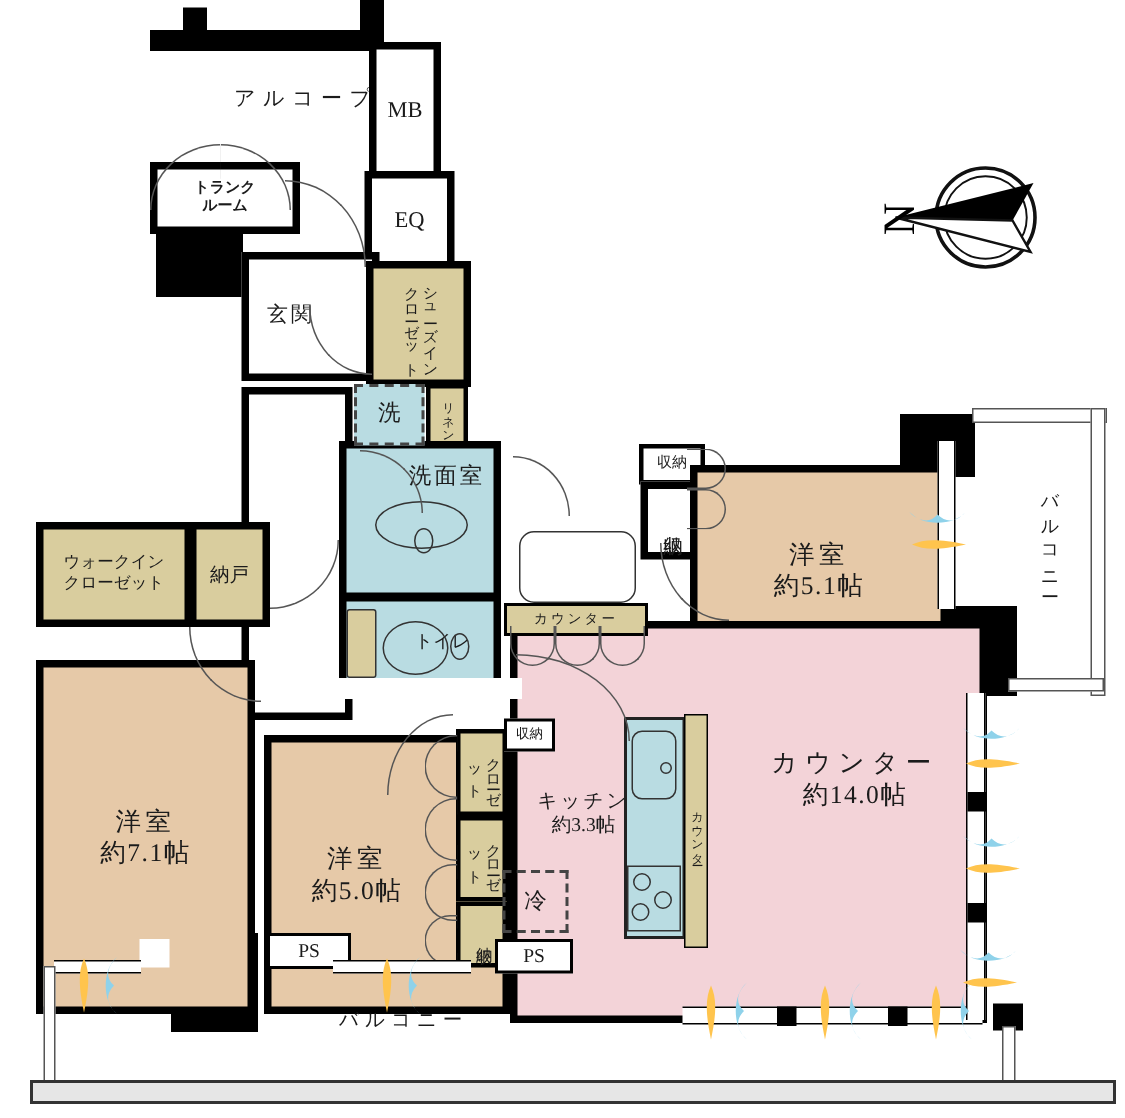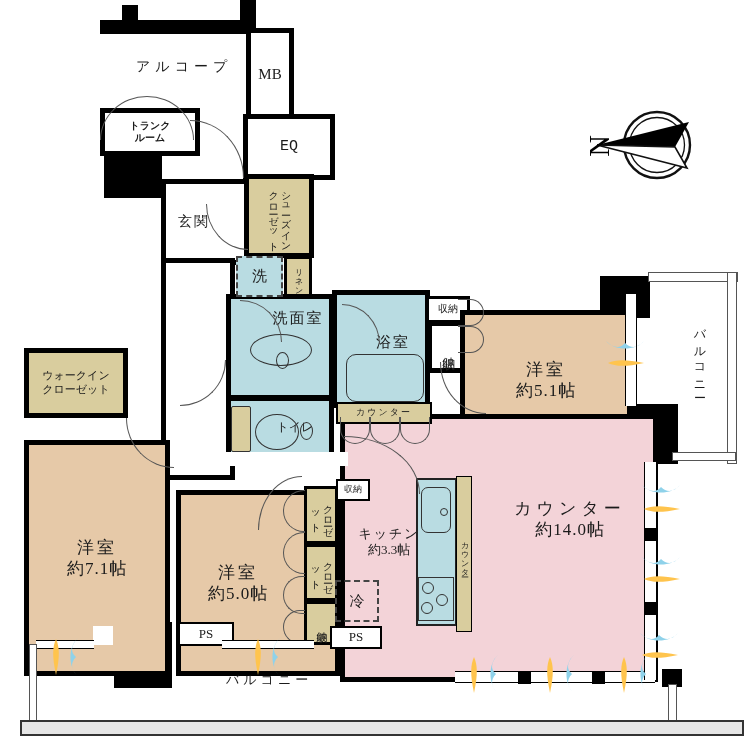--- a/index.html
+++ b/index.html
@@ -48,57 +48,54 @@
   <div class="w" style="left:114px;top:622px;width:58px;height:66px;"></div>
 
   <svg class="abs" style="left:585px;top:102px;" width="140" height="90" viewBox="0 0 140 90">
     <circle cx="72" cy="43" r="33" fill="none" stroke="#111" stroke-width="2.4"></circle>
     <circle cx="72" cy="43" r="27.5" fill="none" stroke="#111" stroke-width="1.3"></circle>
     <polygon points="12,43 104,20 90,45" fill="#000"></polygon>
     <polygon points="12,43 102,66 90,45" fill="#fff" stroke="#111" stroke-width="1.6"></polygon>
     <text x="16" y="52" font-size="30" font-family="Liberation Serif, DejaVu Serif, serif" transform="rotate(-90,16,44)" text-anchor="middle">N</text>
   </svg>
 
-  <div class="abs lbl" style="left:136px;top:58px;width:116px;font-size:14px;letter-spacing:5px;">アルコープ</div>
+  <div class="abs lbl" style="left:156px;top:58px;width:116px;font-size:14px;letter-spacing:5px;">アルコープ</div>
 
   <div class="room bg-white" style="left:246px;top:28px;width:48px;height:92px;">
     <span class="lbl" style="font-size:15px;">MB</span>
   </div>
-  <div class="room bg-white" style="left:243px;top:114px;width:92px;height:66px;font-family:Liberation Mono, monospace;">
+  <div class="room bg-white" style="left:243px;top:114px;width:60px;height:66px;">
     <span class="lbl" style="font-size:15px;">EQ</span>
   </div>
   <div class="room bg-white" style="left:100px;top:108px;width:100px;height:48px;">
     <div class="lbl" style="font-size:10px;font-weight:bold;">
       <div>トランク</div>
       <div>ルーム</div>
     </div>
   </div>
 
-  <div class="room bg-white" style="left:161px;top:179px;width:92px;height:86px;justify-content:center;">
+  <div class="room bg-white" style="left:161px;top:168px;width:92px;height:86px;justify-content:center;">
     <span class="lbl" style="font-size:14px;letter-spacing:2px;padding-right:26px;">玄関</span>
   </div>
   <div class="room bg-khaki" style="left:244px;top:174px;width:70px;height:84px;">
     <span class="vtext lbl" style="font-size:10px;height:72px;letter-spacing:1px;">シューズインクローゼット</span>
   </div>
   <div class="room bg-white" style="left:161px;top:258px;width:74px;height:222px;"></div>
 
   <div class="room bg-khaki thin" style="left:284px;top:256px;width:28px;height:42px;">
     <span class="vtext lbl" style="font-size:8px;height:30px;">リネン庫</span>
   </div>
   <div class="room bg-blue" style="left:226px;top:294px;width:108px;height:106px;align-items:flex-start;">
     <span class="lbl" style="font-size:15px;letter-spacing:2px;margin-top:10px;margin-left:36px;">洗面室</span>
   </div>
   <div class="abs bg-blue dash" style="left:236px;top:256px;width:47px;height:41px;display:flex;align-items:center;justify-content:center;background:var(--wet_blue);">
     <span class="lbl" style="font-size:15px;">洗</span>
   </div>
   <div class="room bg-blue" style="left:226px;top:396px;width:108px;height:62px;">
     <span class="lbl" style="font-size:12px;padding-left:30px;">トイレ</span>
-  </div>
-  <div class="room bg-blue" style="left:332px;top:290px;width:98px;height:118px;align-items:flex-start;">
-    <span class="lbl" style="font-size:15px;letter-spacing:2px;margin-top:38px;margin-left:24px;">浴室</span>
   </div>
 
   <div class="fix" style="left:250px;top:334px;width:62px;height:32px;border-radius:50%;"></div>
   <div class="fix" style="left:276px;top:352px;width:13px;height:17px;border-radius:50%;"></div>
   <div class="fix" style="left:346px;top:354px;width:78px;height:48px;border-radius:10px;"></div>
   <div class="fix bg-khaki" style="left:231px;top:406px;width:20px;height:46px;border-radius:2px;background:var(--closet_beige);"></div>
   <div class="fix" style="left:255px;top:414px;width:44px;height:36px;border-radius:50%;"></div>
   <div class="fix" style="left:300px;top:422px;width:13px;height:18px;border-radius:50%;border-width:1.2px;"></div>
 
   <div class="room bg-white thin" style="left:426px;top:296px;width:44px;height:27px;">
@@ -119,20 +116,23 @@
   <div class="rail" style="left:648px;top:272px;width:90px;height:10px;"></div>
   <div class="rail" style="left:727px;top:272px;width:10px;height:192px;"></div>
   <div class="rail" style="left:672px;top:452px;width:64px;height:9px;"></div>
   <div class="abs vtext lbl" style="left:692px;top:320px;height:100px;font-size:12px;letter-spacing:4px;">バルコニー</div>
 
   <div class="room bg-khaki" style="left:24px;top:348px;width:104px;height:70px;">
     <div class="lbl" style="font-size:11px;">
       <div>ウォークイン</div>
       <div>クローゼット</div>
     </div>
+  </div>
+  <div class="room bg-khaki" style="left:126px;top:348px;width:54px;height:70px;">
+    <span class="lbl" style="font-size:13px;">納戸</span>
   </div>
 
   <div class="room bg-tan" style="left:24px;top:412px;width:146px;height:236px;">
     <div class="lbl big">
       <div>洋室</div>
       <div style="letter-spacing:1px;">約7.1帖</div>
     </div>
   </div>
 
   <div class="room bg-tan" style="left:176px;top:462px;width:164px;height:186px;">

